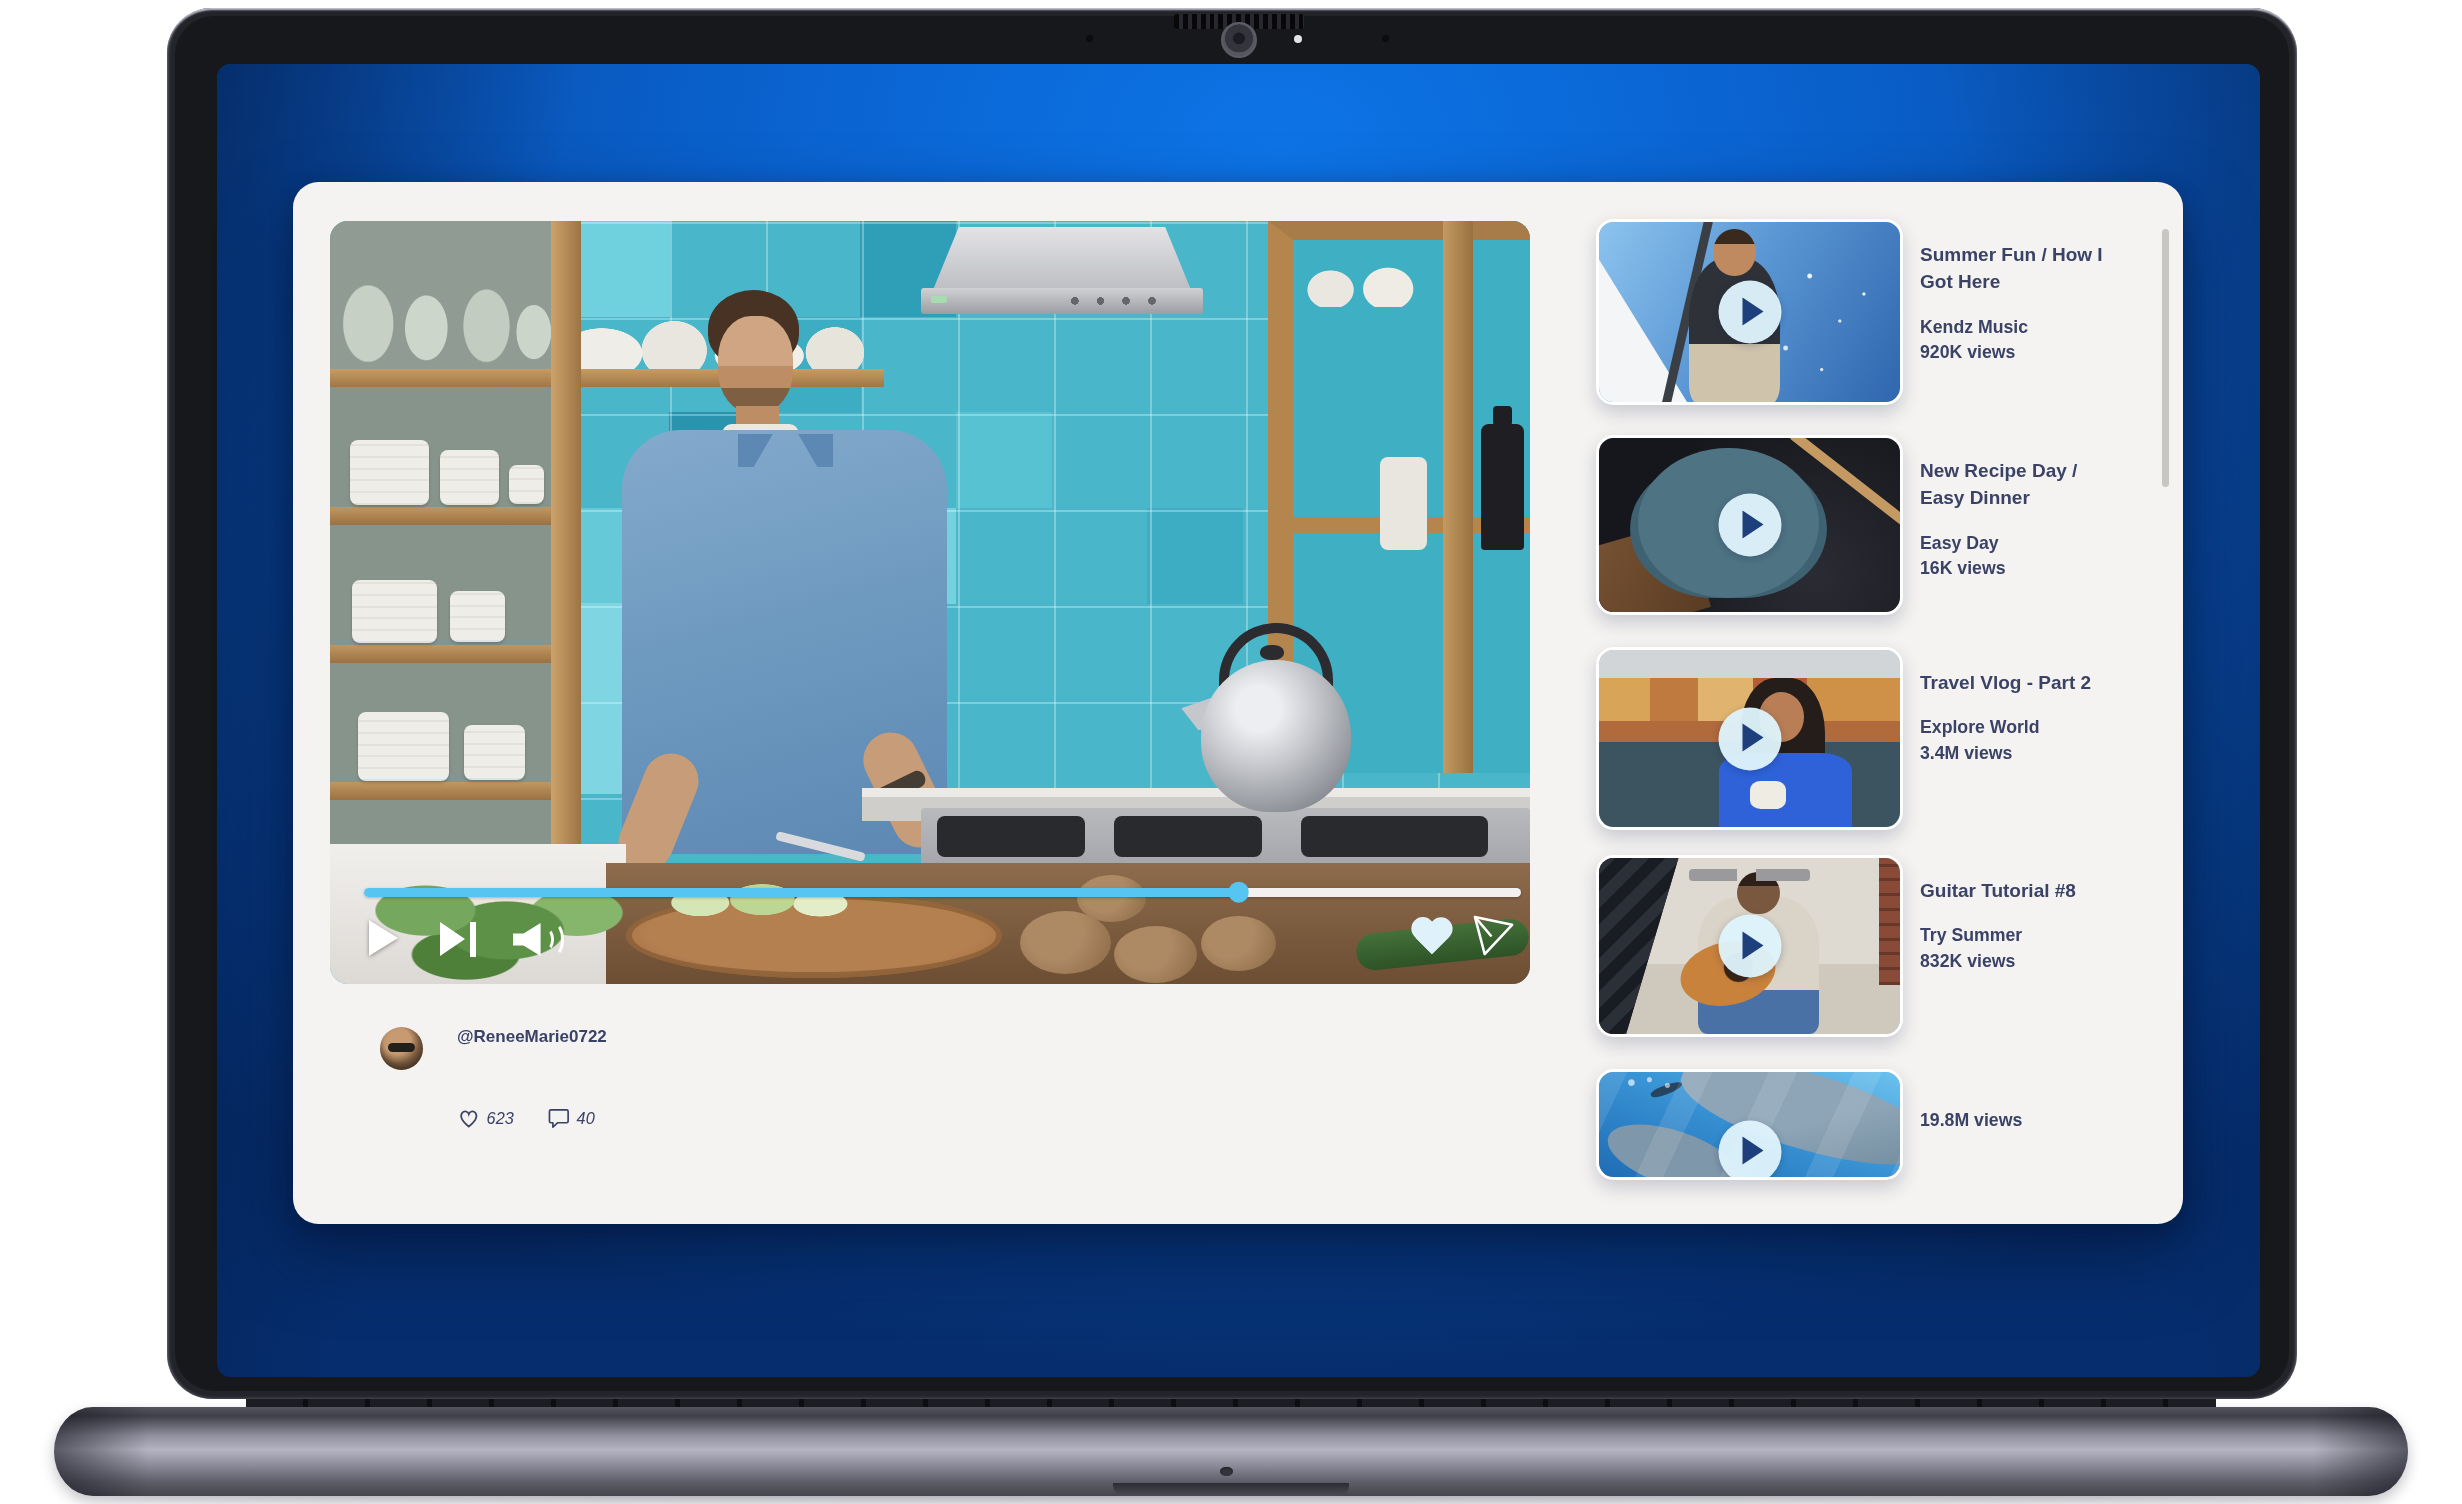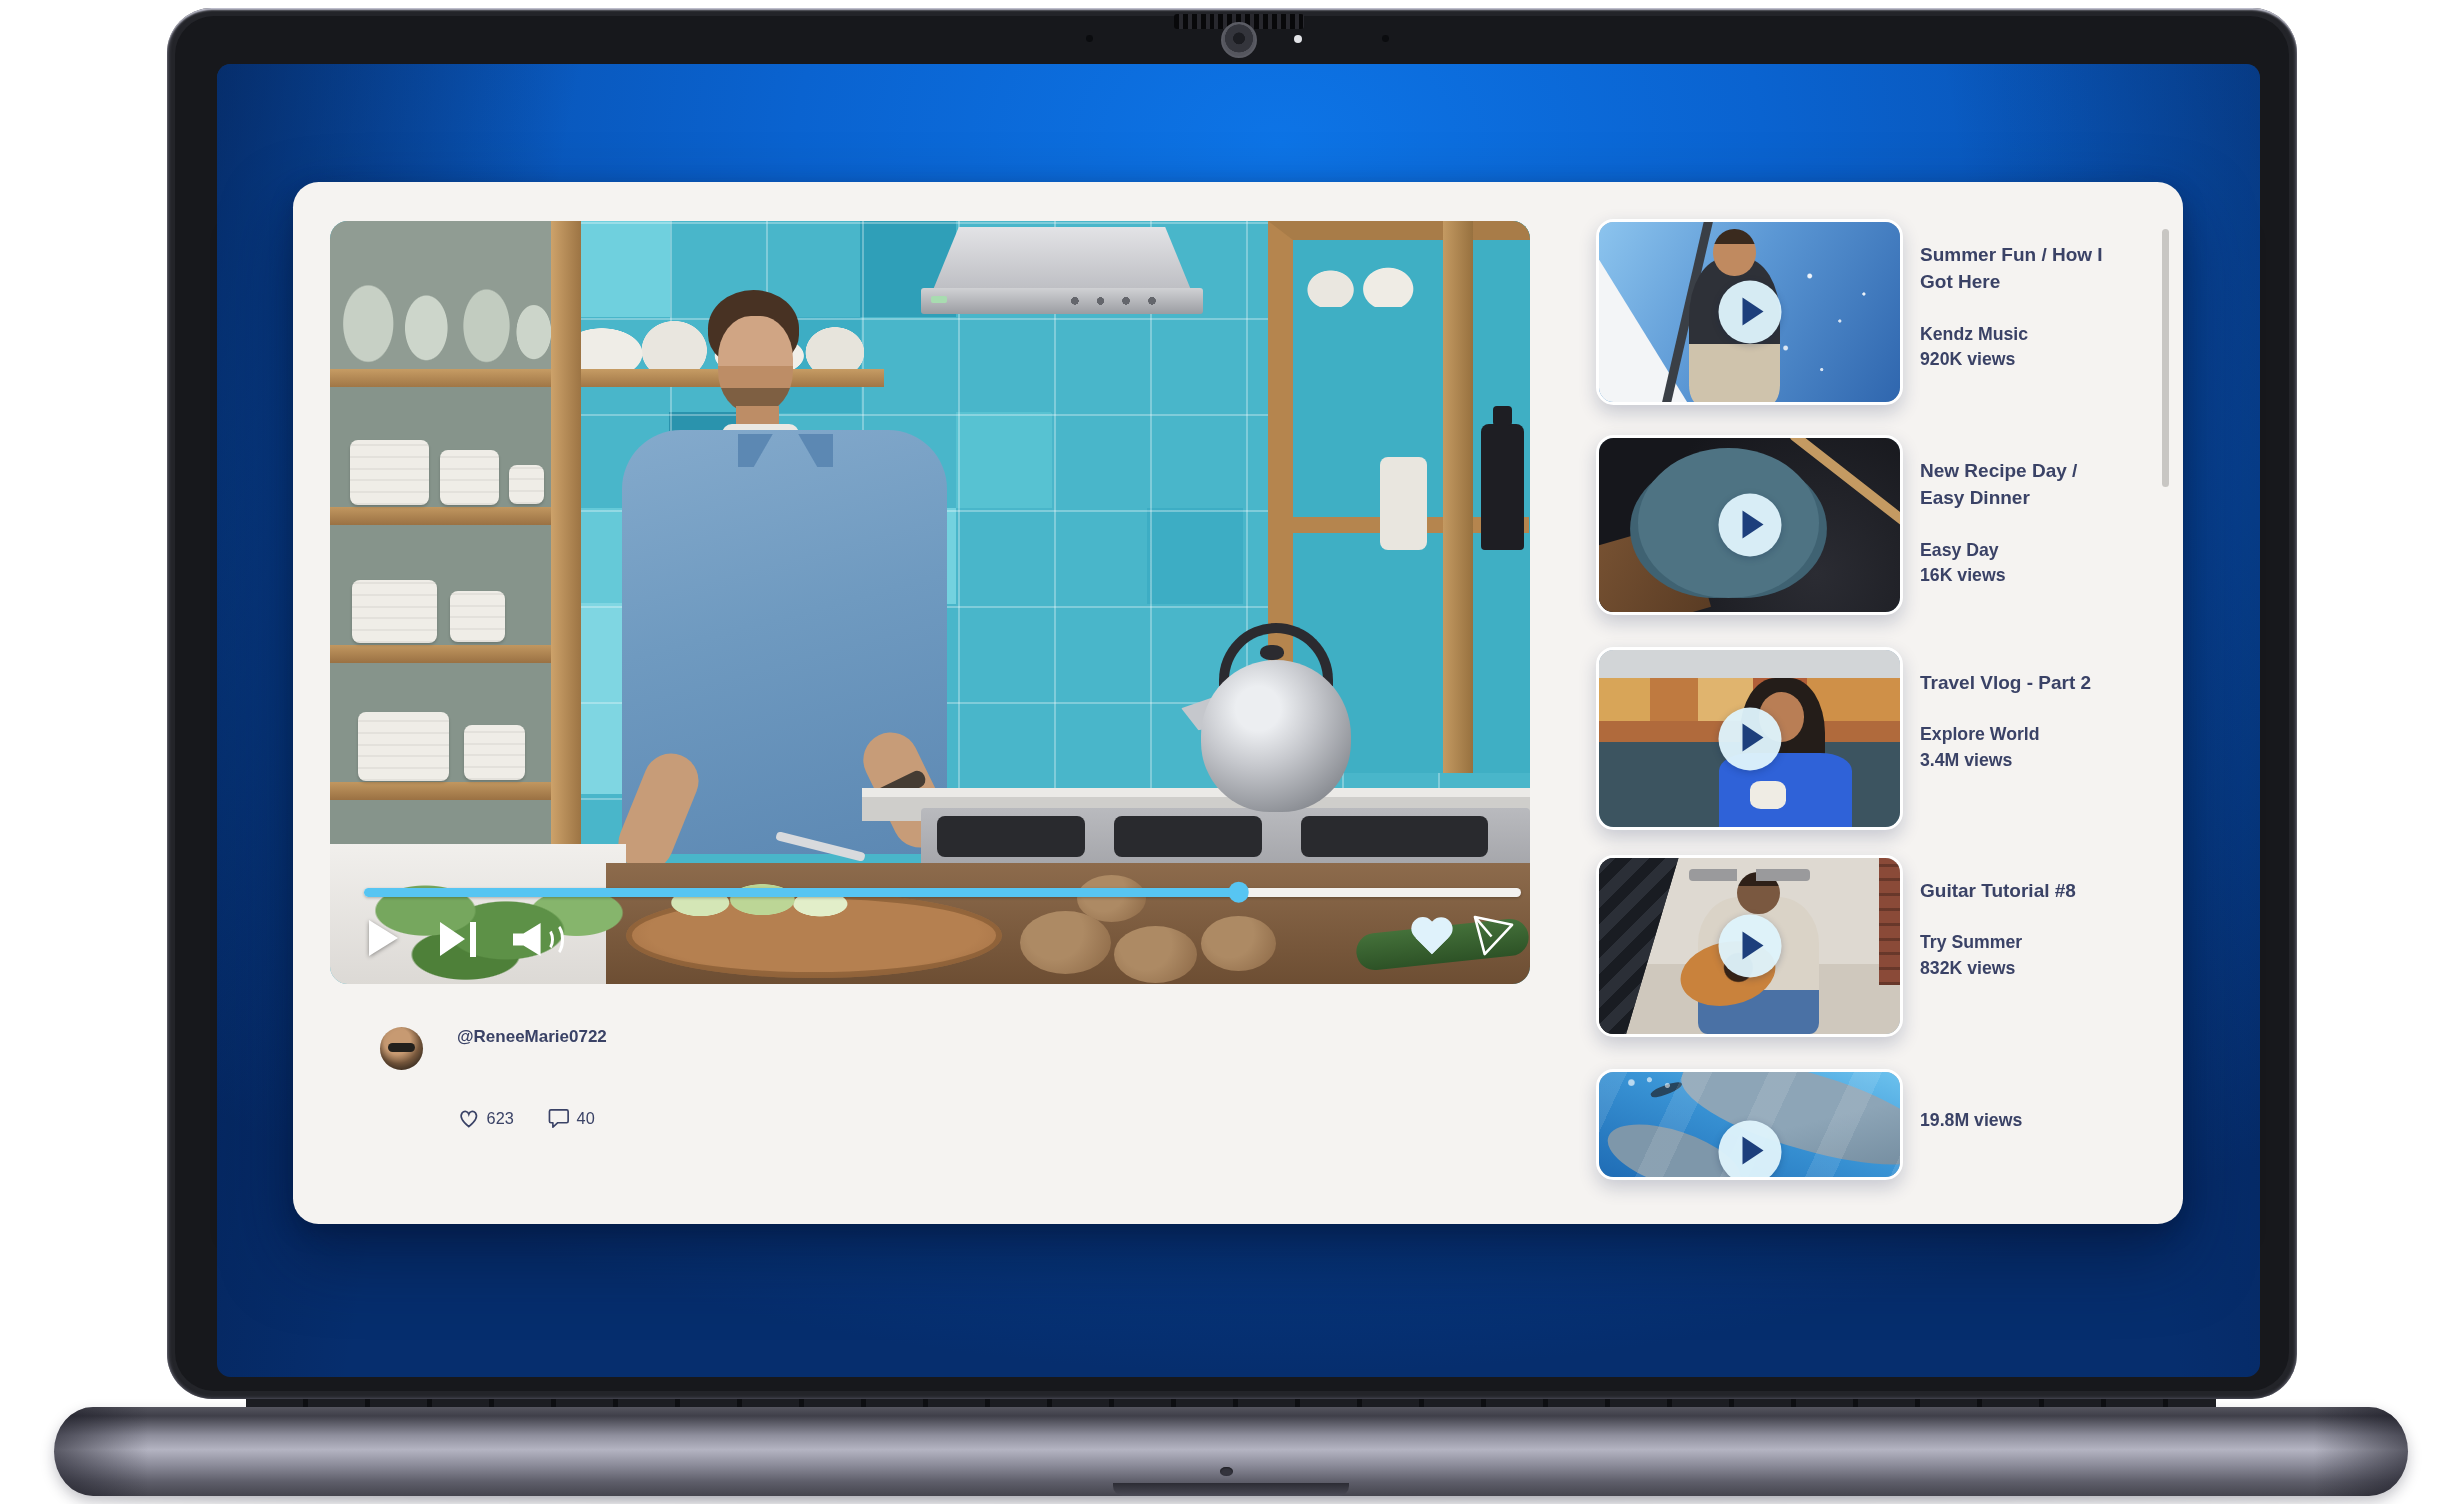--- a/index.html
+++ b/index.html
@@ -164,36 +164,36 @@
   
   #comment-avatar { left:87px; top:845px; width:43px; height:43px; border-radius:50%;
     background:radial-gradient(circle at 40% 32%, #c79a72 0 34%, #7a5a3e 58%, #3d3228 100%);
     box-shadow:inset 0 -3.9px 5.9px rgba(0,0,0,0.3); }
   #comment-avatar::after { content:""; position:absolute; left:7.9px; top:15.8px; width:27.6px; height:8.9px;
     border-radius:4.9px; background:#23201c; }
   #comment-username { left:164px; top:845px; font-size:17px; font-weight:bold; color:#3a4266; }
   #comment-text { left:164px; top:871px; width:1072px; font-size:16.3px; line-height:25.6px; color:#3a4266; }
   #like-button { left:164px; top:924px; width:87px; height:25.6px; color:#3a4266; }
   #reply-button { left:254px; top:924px; width:79px; height:25.6px; color:#3a4266; }
-  .count-label { position:absolute; left:29.6px; top:3px; font-size:16.3px; color:#3a4266; }
+  .count-label { position:absolute; left:29.6px; top:3px; font-size:16.3px; color:#3a4266;font-style:italic; }
   .c-icon { position:absolute; left:0; top:1px; }
 
   
   .side-item { position:absolute; left:1303px; width:587px; }
   .side-thumb { position:absolute; left:0; top:0; width:307px; border:3.9px solid #ffffff; border-radius:17.7px;
     overflow:hidden; background:#9db6c9; box-shadow:0 7.9px 17.7px rgba(25,40,85,0.20); }
   .scene { position:absolute; inset:0; }
   .art { position:absolute; }
   .play-badge { position:absolute; left:50%; top:50%; width:63px; height:63px; border-radius:50%;
     background:rgba(222,242,251,0.96); transform:translate(-50%,-50%); box-shadow:0 2px 7.9px rgba(10,30,70,0.25); }
   .play-badge::after { content:""; position:absolute; left:24.6px; top:16.7px; width:0; height:0;
     border-left:21.7px solid #1d3f7c; border-top:14.8px solid transparent; border-bottom:14.8px solid transparent; }
   .side-text { position:absolute; left:324px; top:21.7px; width:264px; color:#3a4266; }
   .side-title { font-size:19px; font-weight:bold; line-height:27.6px; white-space:pre-line; }
-  .side-channel { font-size:17.7px; font-weight:bold; line-height:25.6px; margin-top:26px; }
+  .side-channel { font-size:17.7px; font-weight:bold; line-height:25.6px; margin-top:19px; }
   .side-views { font-size:17.7px; font-weight:bold; line-height:25.6px; }
   .side-item:nth-child(1){ top:37px; }  .side-item:nth-child(1) .side-thumb{ height:186px; }
   .side-item:nth-child(2){ top:253px; } .side-item:nth-child(2) .side-thumb{ height:180px; }
   .side-item:nth-child(3){ top:465px; } .side-item:nth-child(3) .side-thumb{ height:183px; }
   .side-item:nth-child(4){ top:673px; } .side-item:nth-child(4) .side-thumb{ height:182px; }
   .side-item:nth-child(5){ top:887px; } .side-item:nth-child(5) .side-thumb{ height:111px; }
   .side-item:nth-child(5) .side-text{ width:453px; }
   .side-item:nth-child(5) .side-views{ margin-top:17.7px; }
   .side-item:nth-child(5) .play-badge{ top:76%; }
   #sidebar-scrollbar { left:1869px; top:47px; width:6.9px; height:258px; border-radius:3.9px; background:#c8c6c3; position:absolute; }

